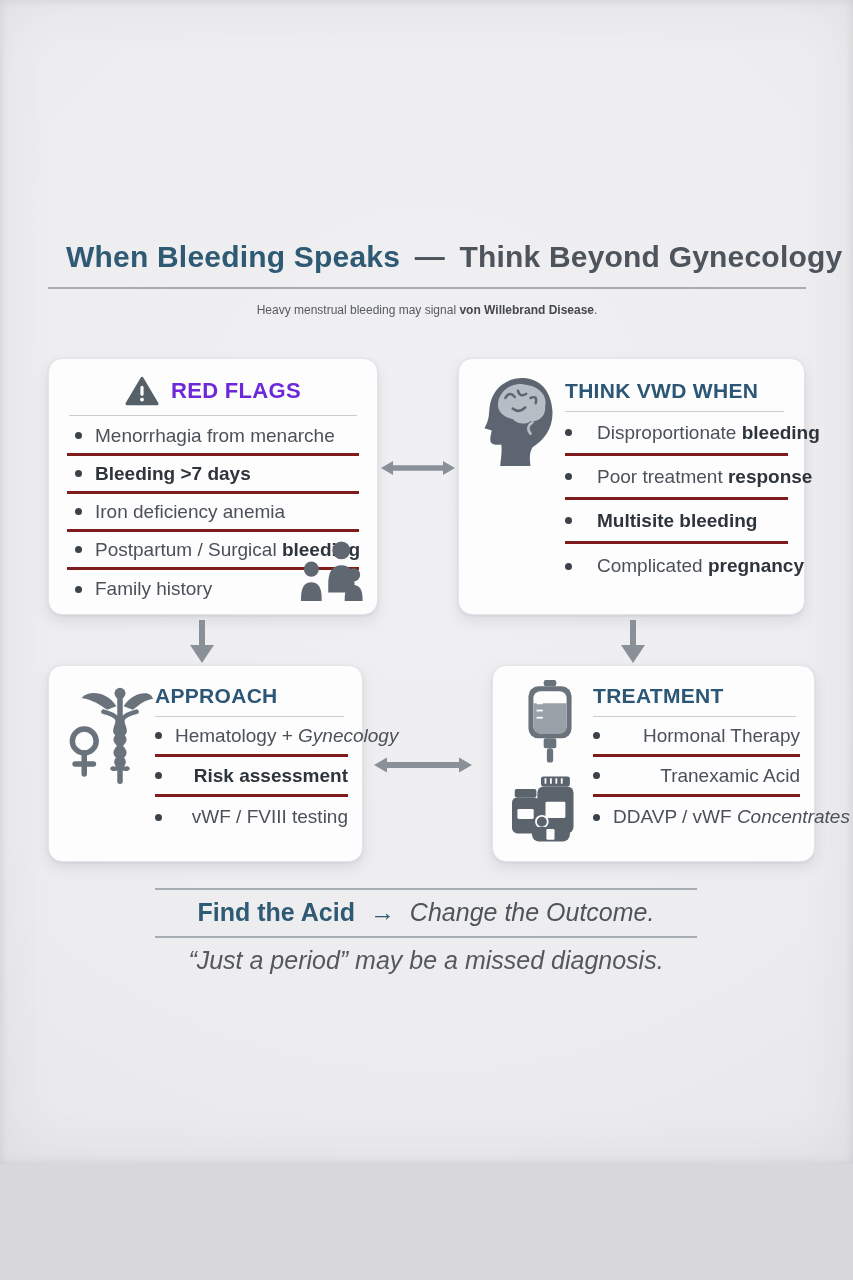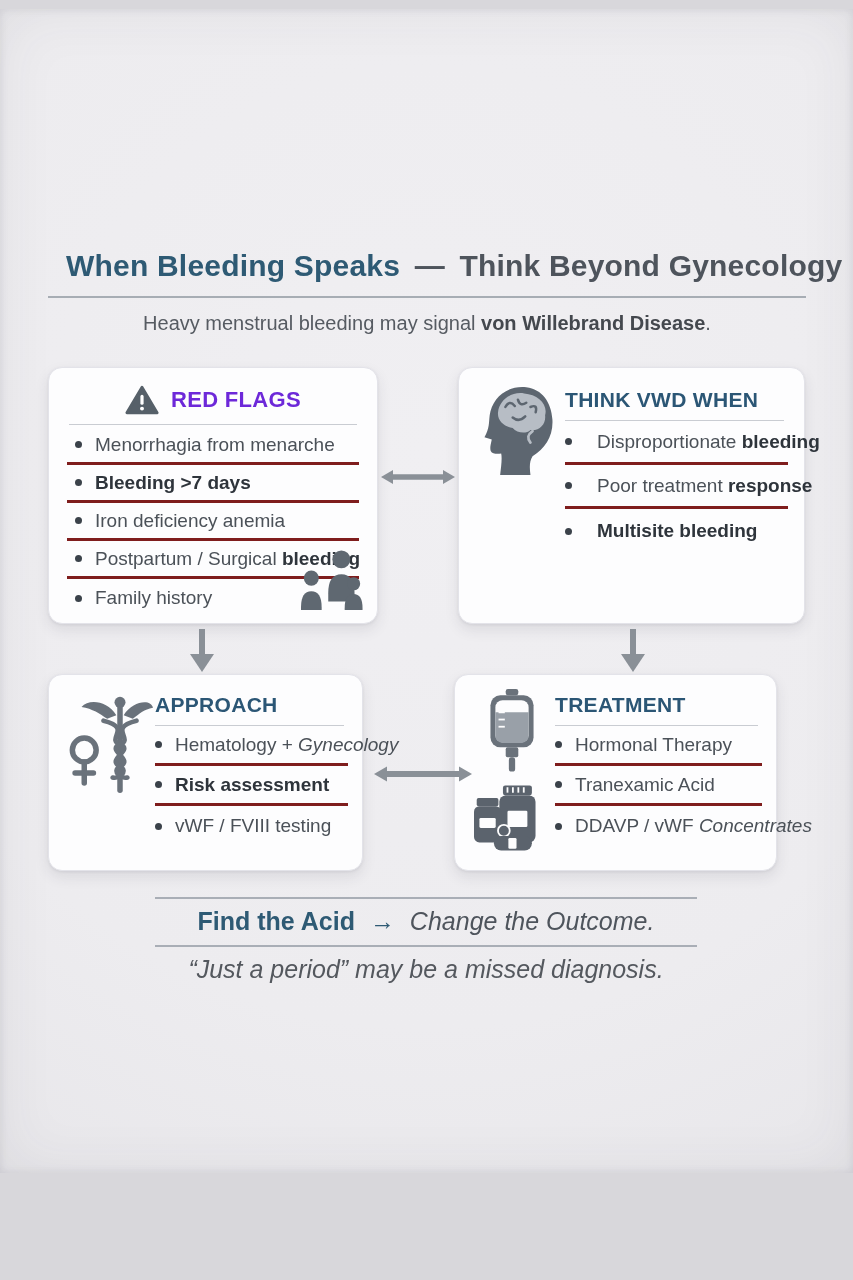--- a/index.html
+++ b/index.html
@@ -1,20 +1,20 @@
 <!DOCTYPE html>
 <html><head>
 <meta charset="utf-8">
 <style>
   * { margin:0; padding:0; box-sizing:border-box; }
   html,body { background:#d8d7db; }
   .page {
     position:relative;
     width:853px; height:1164px;
-    margin:9px auto;
+    margin:0 auto;
     font-family:"Liberation Sans", sans-serif;
     background:
       radial-gradient(ellipse 120% 90% at 50% 38%, #f0eff2 0%, #edecef 55%, #e4e3e7 100%);
     box-shadow: inset 0 0 60px rgba(55,55,70,0.07), inset 0 0 8px rgba(55,55,70,0.12);
     overflow:hidden;
     color:#4b5158;
   }
 
   
   .title-row {
@@ -23,36 +23,36 @@
   }
   .title-main { font-weight:bold; color:#2e5a74; }
   .title-dash { font-weight:bold; color:#4e545c; padding:0 6px; }
   .title-rest { font-weight:600; color:#4e545c; }
   .title-rule {
     position:absolute; left:48px; top:287px; width:758px; height:2px;
     background:#9aa1a9; opacity:.85;
   }
   .subtitle {
     position:absolute; left:48px; top:303px; width:758px;
-    text-align:center; font-size:20px; color:#565b62;
+    text-align:center; font-size:12px; color:#565b62;
   }
   .subtitle b { color:#44484e; }
 
   
   .card {
     position:absolute;
     background:#fdfdfe;
     border:1px solid #e3e3e9;
     border-radius:14px;
     box-shadow:0 6px 14px rgba(45,45,65,0.10), 0 1px 3px rgba(45,45,65,0.08);
   }
   .card-rf  { left:48px;  top:358px; width:330px; height:257px; padding:12px 18px 10px; }
   .card-tvw { left:458px; top:358px; width:347px; height:257px; padding:14px 16px 10px; }
   .card-ap  { left:48px;  top:665px; width:315px; height:197px; padding:12px 14px 10px; }
-  .card-tr  { left:454px; top:665px; width:323px; height:197px; padding:12px 14px 10px; }
+  .card-tr  { left:492px; top:665px; width:323px; height:197px; padding:12px 14px 10px; }
 
   .rf-header { display:flex; align-items:center; justify-content:center; gap:12px; height:40px; }
   .rf-rule   { height:1px; background:#c9ccd2; margin:4px 2px 2px; }
 
   .card-flex { display:flex; align-items:flex-start; height:100%; }
   .icon-col  { flex:0 0 auto; display:flex; flex-direction:column; align-items:center; gap:8px; }
   .card-tvw .icon-col { width:90px; padding-top:2px; }
   .card-ap  .icon-col { width:92px; padding-top:4px; }
   .card-tr  .icon-col { width:86px; padding-top:2px; }
   .content-col { flex:1 1 auto; min-width:0; }
@@ -64,21 +64,21 @@
 
   ul.item-list { list-style:none; }
   .item {
     display:flex; align-items:center;
     border-bottom:3px solid #7f1d1d;
     font-size:19px; color:#4b5158;
   }
   .item:last-child { border-bottom:none; }
   .card-rf  .item { height:38px; padding-left:8px; }
   .card-tvw .item { height:44px;gap:12px; }
-  .card-ap  .item, .card-tr .item { height:40px; }
+  .card-ap  .item, .card-tr .item { height:40px;justify-content:space-between; }
   .bullet {
     flex:0 0 auto; width:7px; height:7px; border-radius:50%;
     background:#3b424a; margin-right:13px;
   }
   .item-text { white-space:nowrap; }
   .item-text .b { font-weight:bold; color:#2e343b; }
   .item-text .i { font-style:italic; }
 
   .family-badge { position:absolute; right:12px; bottom:12px; line-height:0; }
 
@@ -182,20 +182,24 @@
               <span class="bullet"></span>
               <span class="item-text"><span>Disproportionate </span><span class="b">bleeding</span></span>
             </li>
             <li class="item">
               <span class="bullet"></span>
               <span class="item-text"><span>Poor treatment </span><span class="b">response</span></span>
             </li>
             <li class="item">
               <span class="bullet"></span>
               <span class="item-text"><span class="b">Multisite bleeding</span></span>
+            </li>
+            <li class="item">
+              <span class="bullet"></span>
+              <span class="item-text"><span>Complicated </span><span class="b">pregnancy</span></span>
             </li>
           </ul>
       </div>
     </div>
   </section>
 
   <section class="card card-ap">
     <div class="card-flex">
       <div class="icon-col">
         <svg width="88" height="118" viewBox="0 0 96 128">

